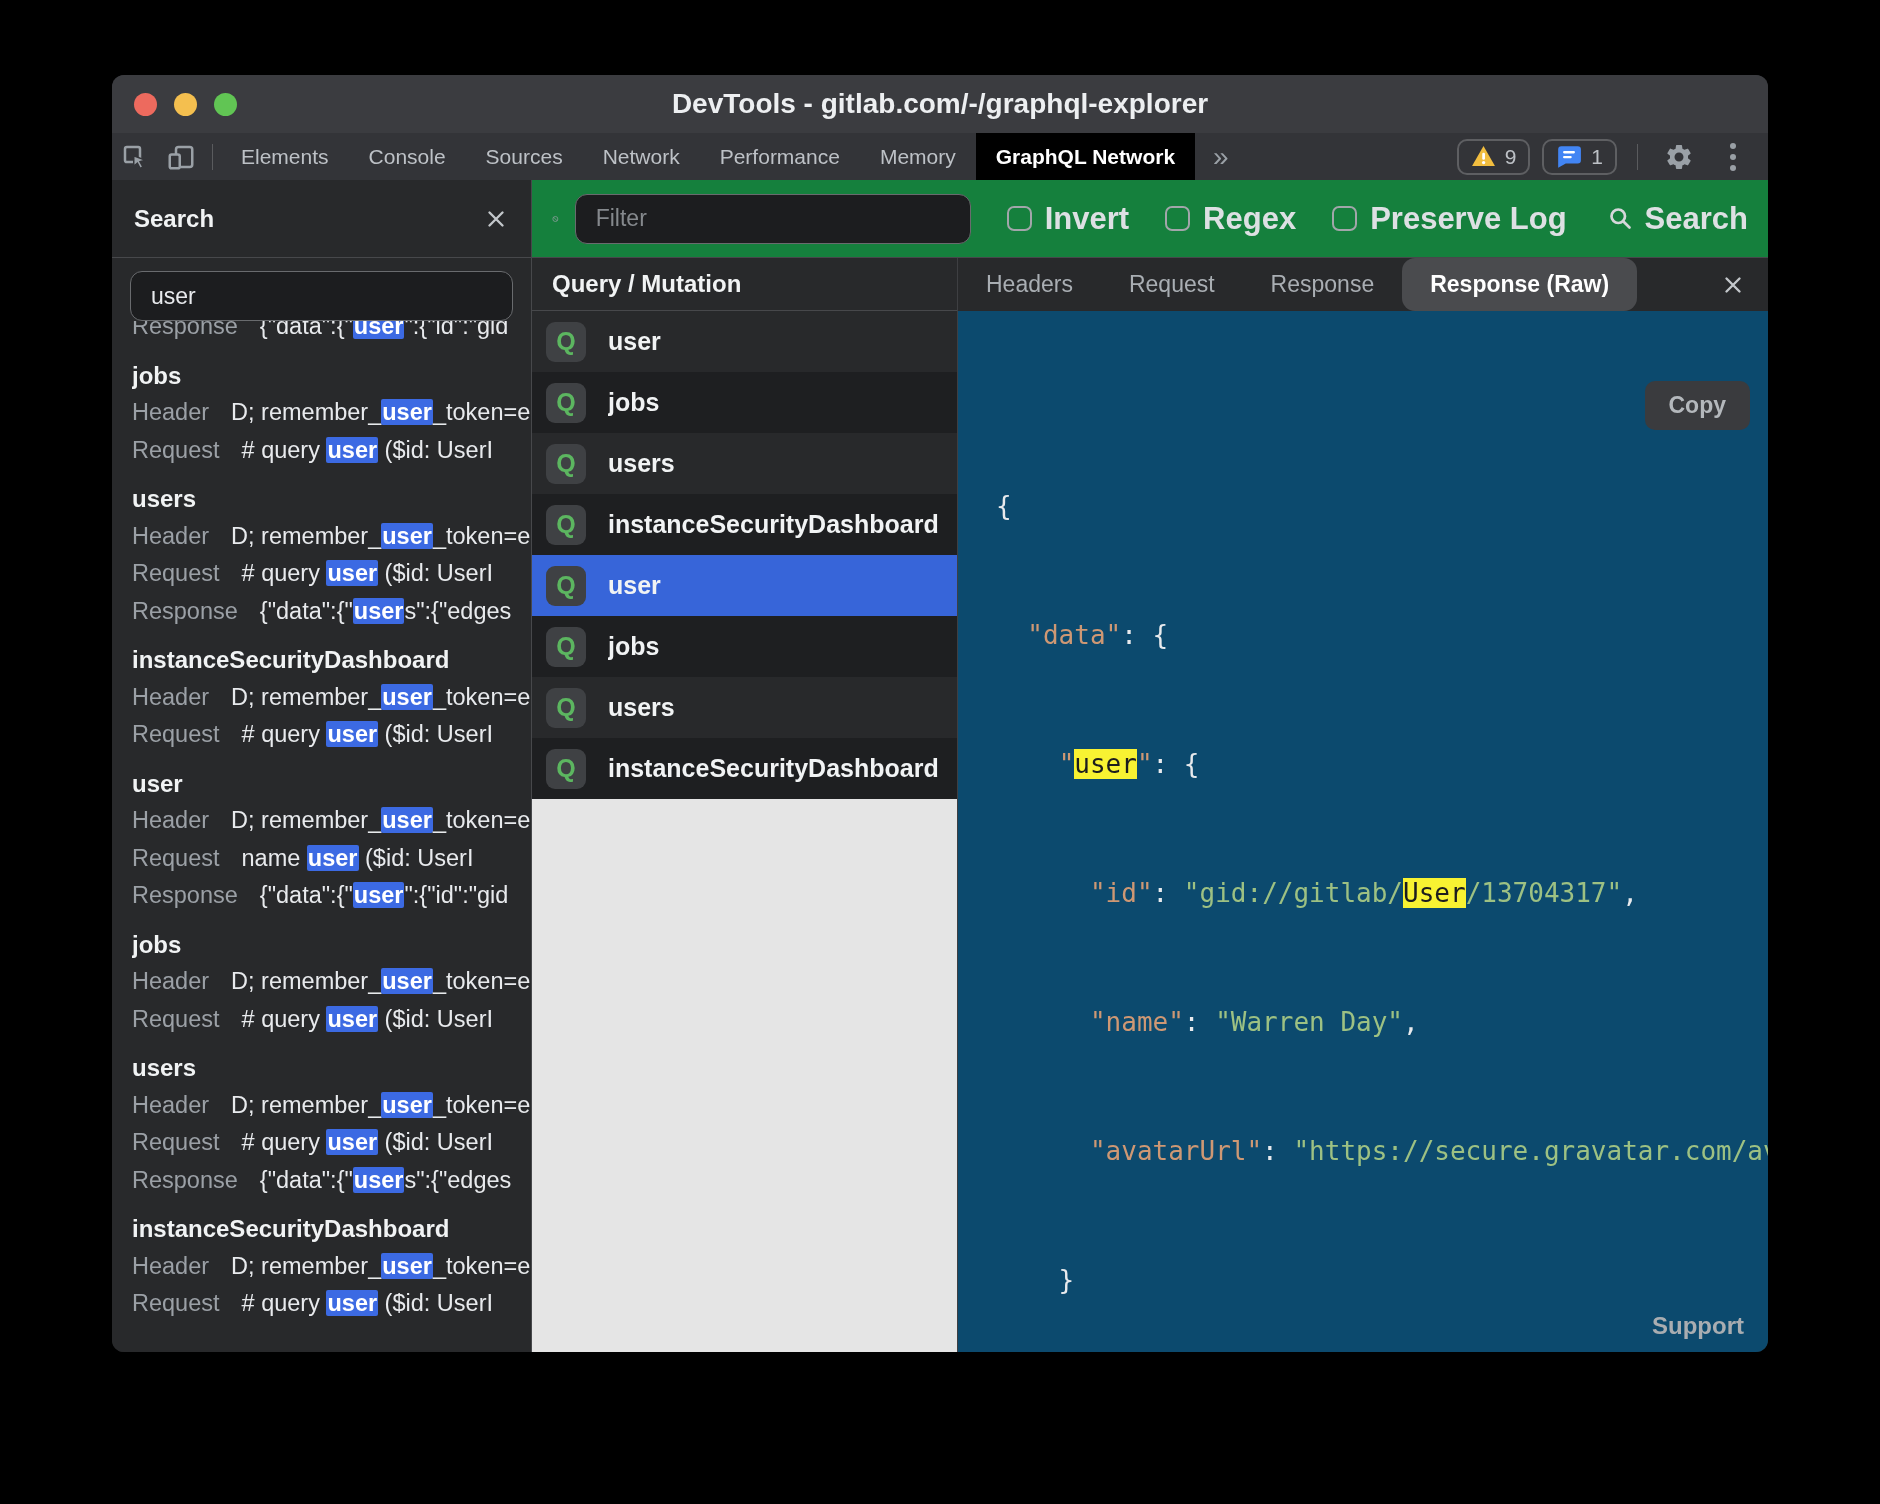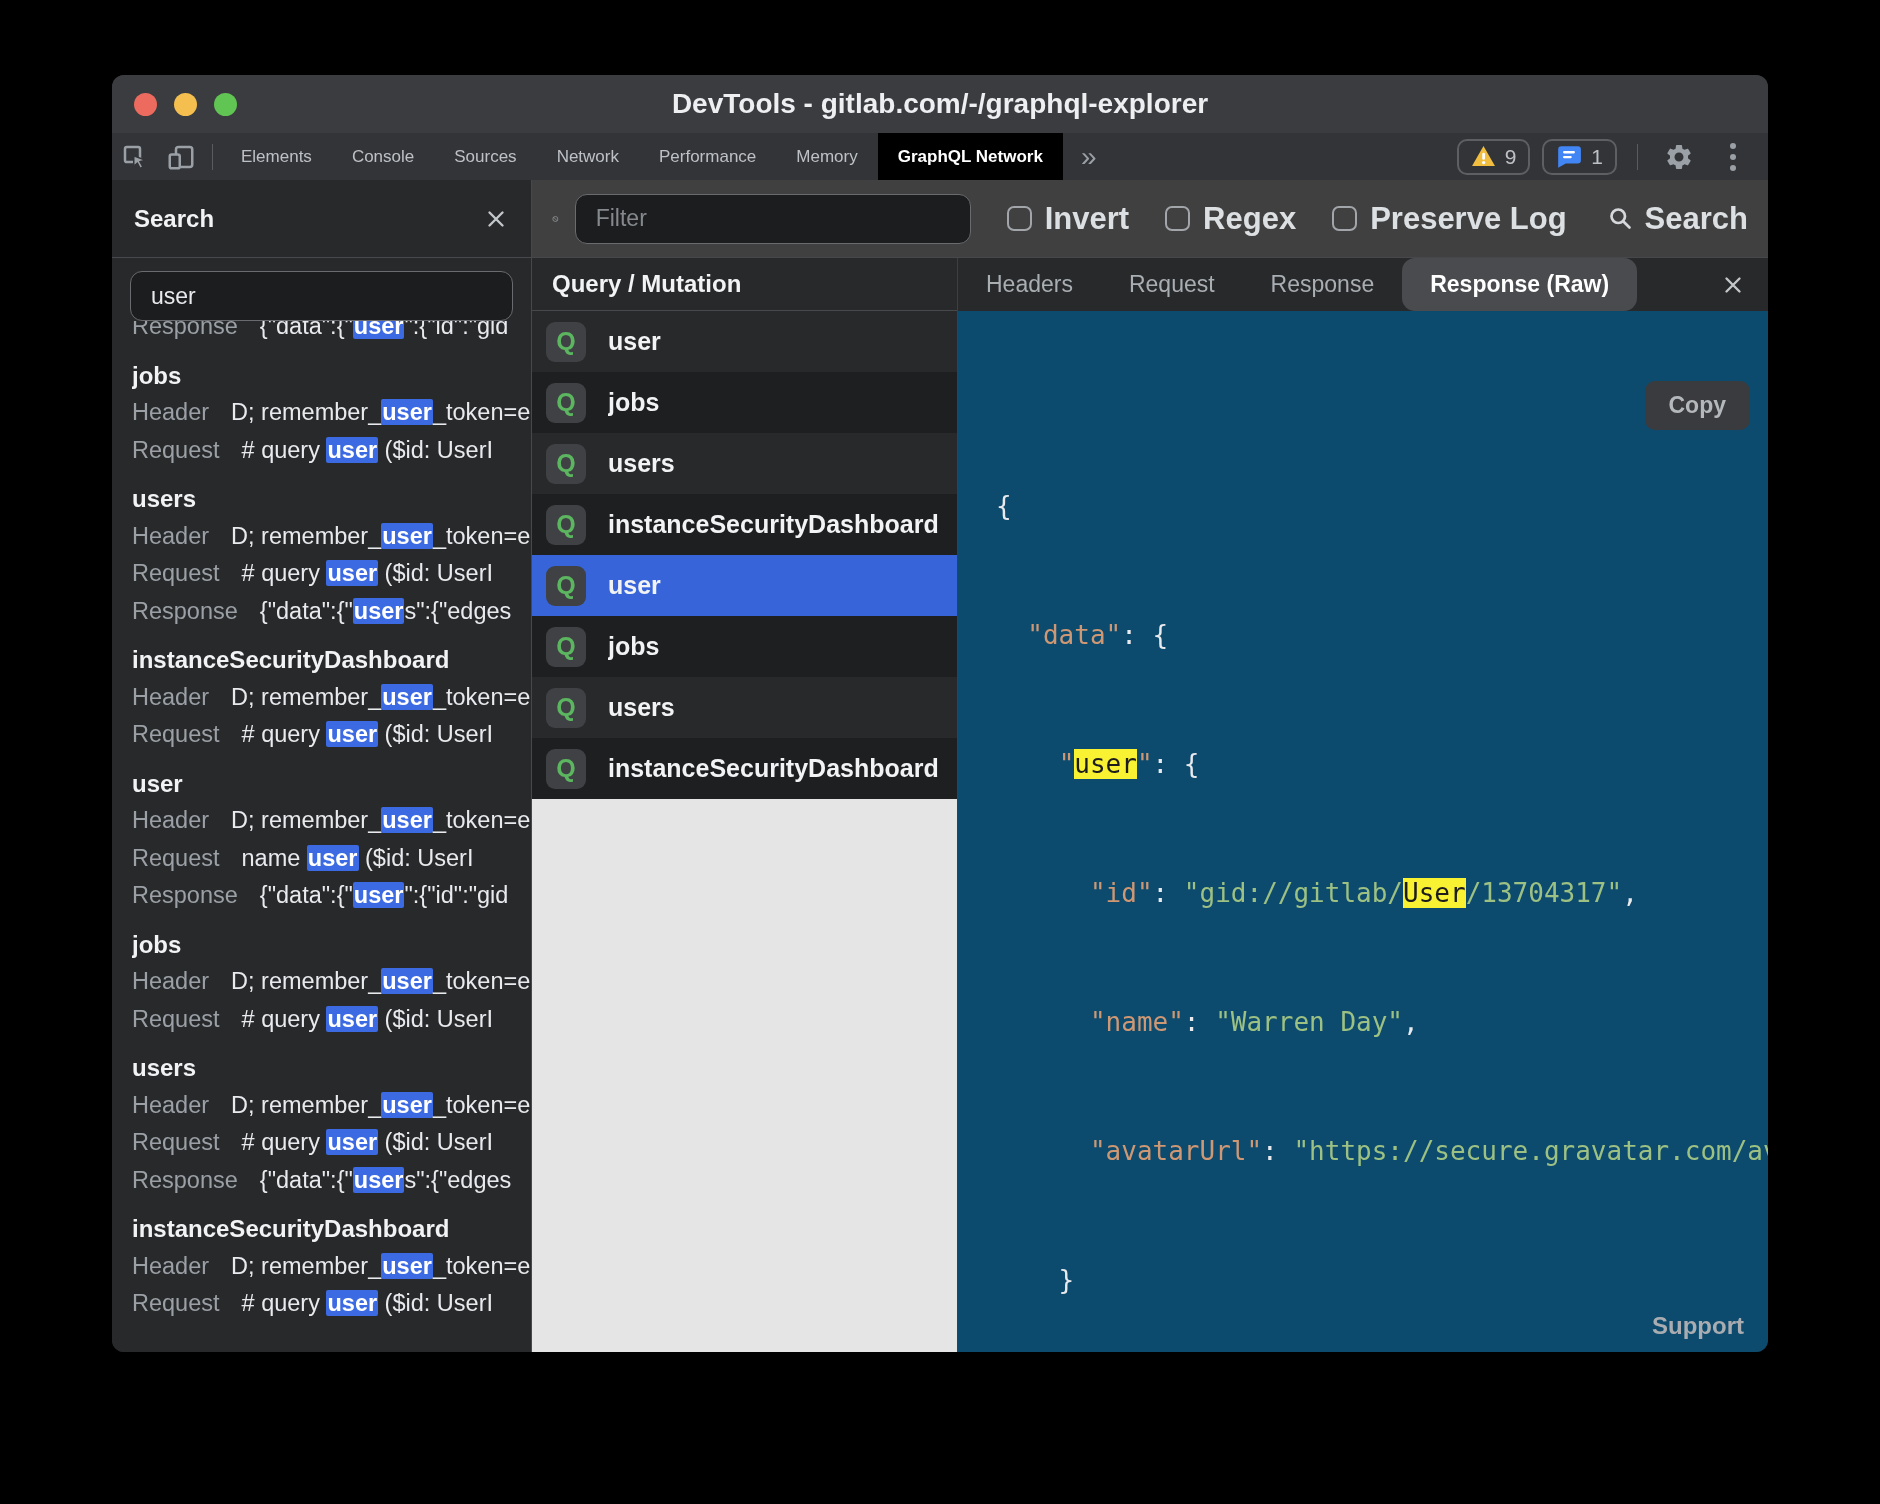--- a/index.html
+++ b/index.html
@@ -10,21 +10,21 @@
   
   .titlebar{height:58px;background:#3B3C40;position:relative;flex:none;display:flex;align-items:center;justify-content:center;}
   .lights{position:absolute;left:22px;top:18px;display:flex;gap:17px;}
   .light{width:23px;height:23px;border-radius:50%;}
   .light.red{background:#ED6A5E;}.light.yellow{background:#F4BF4F;}.light.green{background:#61C554;}
   .wtitle{color:#EDEFF1;font-size:28px;font-weight:700;}
   
   .tabbar{height:47px;background:#333438;flex:none;display:flex;align-items:stretch;}
   .tb-icon{width:46px;display:flex;align-items:center;justify-content:center;}
   .tb-divider{width:1px;height:26px;background:#5A5B5E;align-self:center;margin:0 8px;}
-  .tab{display:flex;align-items:center;padding:0 20px;font-size:17px;color:#BDC1C6;white-space:nowrap;}
+  .tab{display:flex;align-items:center;padding:0 20px;font-size:21px;color:#BDC1C6;white-space:nowrap;}
   .tab.active{background:#000;color:#FFF;font-weight:600;}
   .more-tabs{display:flex;align-items:center;padding:0 18px;color:#9AA0A6;font-size:28px;}
   .tb-right{margin-left:auto;display:flex;align-items:center;gap:12px;padding-right:14px;}
   .badge-box{display:flex;align-items:center;gap:9px;border:2px solid #5E5F62;border-radius:10px;
     padding:4px 12px;color:#BDC1C6;font-size:21px;}
   .menu-btn{width:42px;display:flex;align-items:center;justify-content:center;}
   
   .main{flex:1;display:flex;min-height:0;}
   
   .left{width:420px;flex:none;background:#28292B;border-right:1px solid #47484B;display:flex;flex-direction:column;min-height:0;}
@@ -36,21 +36,21 @@
     color:#E8EAED;font-size:23px;padding:0 20px;outline:none;font-family:inherit;}
   .results{flex:1;overflow:hidden;padding:6px 0 0 20px;}
   .partial{margin-top:-19px;}
   .entry{margin-top:11px;}
   .entry-title{font-size:24px;font-weight:700;line-height:37.5px;color:#F1F3F4;white-space:nowrap;overflow:hidden;}
   .res-line{font-size:23.5px;line-height:37.5px;color:#E8EAED;white-space:nowrap;overflow:hidden;}
   .res-line .lbl{color:#9BA0A6;margin-right:22px;}
   .hl{background:#3C6AE3;color:#FFF;font-weight:600;border-radius:2px;padding:0 1px;}
   
   .right-col{flex:1;display:flex;flex-direction:column;min-width:0;}
-  .toolbar{height:78px;flex:none;background:#404040;border-bottom:1px solid #47484B;display:flex;align-items:center;padding:0 20px;}
+  .toolbar{height:78px;flex:none;background:#15803d;border-bottom:1px solid #47484B;display:flex;align-items:center;padding:0 20px;}
   .toolbar .filter-wrap{margin-left:16px;}
   .toolbar input{width:396px;height:50px;background:#1C1D1F;border:1.5px solid #696B6E;border-radius:12px;
     color:#E8EAED;font-size:23px;padding:0 20px;outline:none;font-family:inherit;}
   .toolbar input::placeholder{color:#85898D;}
   .cb-group{display:flex;align-items:center;gap:13px;margin-left:36px;}
   .cbox{width:25px;height:25px;border:2.5px solid #A2A6AA;border-radius:7px;background:transparent;flex:none;}
   .cb-label{font-size:31px;font-weight:600;color:#DDE0E3;white-space:nowrap;}
   .search-group{display:flex;align-items:center;gap:11px;margin-left:40px;}
   .panels{flex:1;display:flex;min-height:0;}
   

